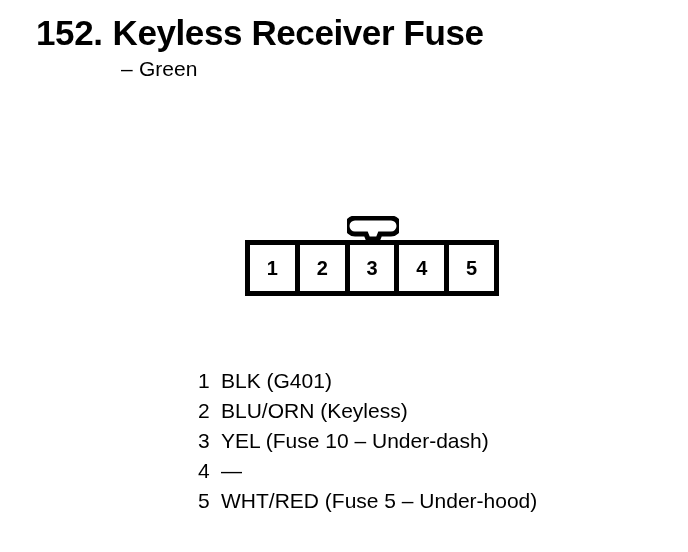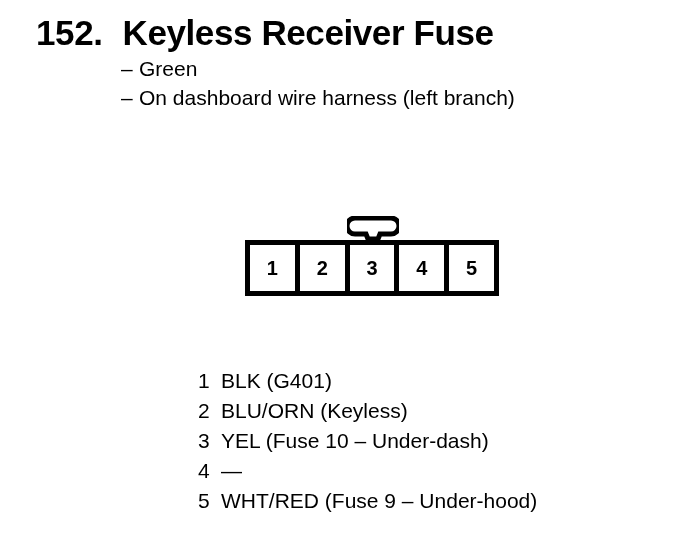--- a/index.html
+++ b/index.html
@@ -22,21 +22,21 @@
     position: absolute;
     left: 36px;
     top: 12px;
     font-size: 35px;
     font-weight: bold;
     letter-spacing: -0.4px;
     white-space: nowrap;
     line-height: 42px;
   }
   .page-title .title-num {
-    margin-right: 20px;
+    margin-right: 10px;
   }
 
   
   .notes {
     position: absolute;
     left: 121px;
     top: 54px;
   }
   .note-line {
     font-size: 21px;
@@ -118,23 +118,20 @@
 <body>
 
 <div class="page-title">
   <span class="title-num">152.</span><span>Keyless Receiver Fuse</span>
 </div>
 
 <div class="notes">
   <div class="note-line">
     <span class="note-dash">–</span><span>Green</span>
   </div>
-  <div class="note-line">
-    <span class="note-dash">–</span><span>On dashboard wire harness (left branch)</span>
-  </div>
 </div>
 
 <div class="connector-wrap">
 
   <svg class="lock-tab" viewBox="0 0 52 24">
     <path d="M 8 2 L 44 2 A 8 8 0 0 1 44 18 L 33 18 L 31 23 L 21 23 L 19 18 L 8 18 A 8 8 0 0 1 8 2 Z" fill="none" stroke="#000000" stroke-width="5" stroke-linejoin="miter"></path>
   </svg>
 
   <div class="connector-body">
     <div class="pin-cell">
@@ -167,15 +164,15 @@
   <div class="legend-row">
     <span class="legend-num">3</span>
     <span class="legend-desc">YEL (Fuse 10 – Under-dash)</span>
   </div>
   <div class="legend-row">
     <span class="legend-num">4</span>
     <span class="legend-desc">—</span>
   </div>
   <div class="legend-row">
     <span class="legend-num">5</span>
-    <span class="legend-desc">WHT/RED (Fuse 9 – Under-hood)</span>
+    <span class="legend-desc">WHT/RED (Fuse 5 – Under-hood)</span>
   </div>
 </div>
 
 </body></html>

